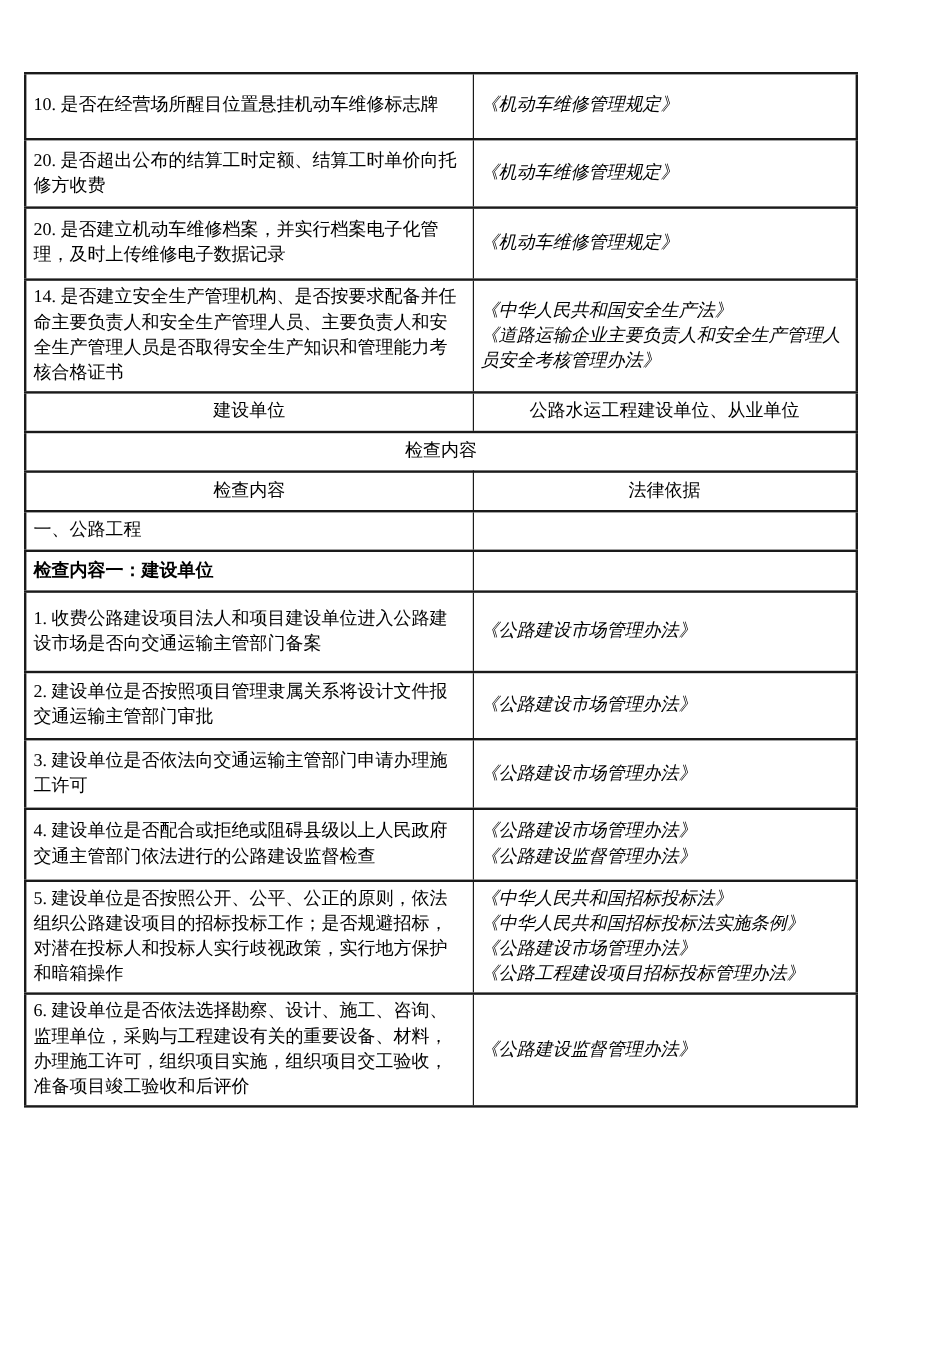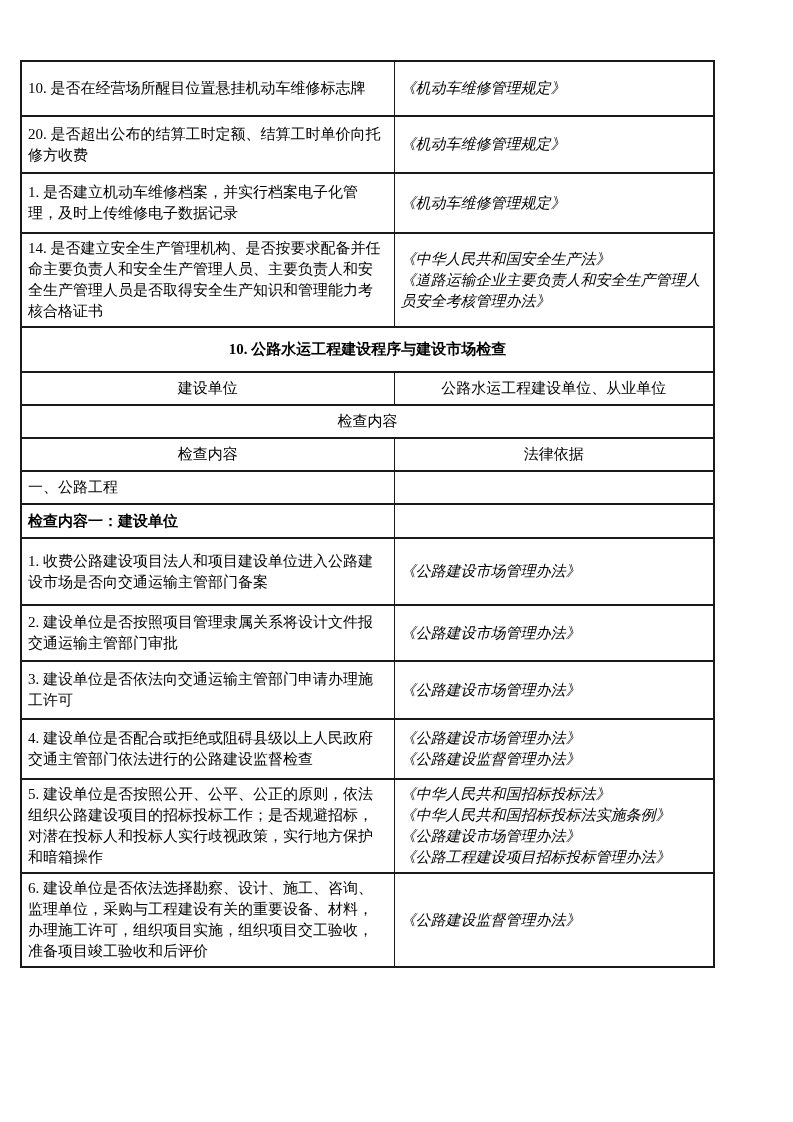--- a/index.html
+++ b/index.html
@@ -56,36 +56,33 @@
         <span class="legal-ref">《机动车维修管理规定》</span>
       </td>
     </tr>
     <tr style="height:57px">
       <td>20. 是否超出公布的结算工时定额、结算工时单价向托修方收费</td>
       <td>
         <span class="legal-ref">《机动车维修管理规定》</span>
       </td>
     </tr>
     <tr style="height:60px">
-      <td>1. 是否建立机动车维修档案，并实行档案电子化管理，及时上传维修电子数据记录</td>
+      <td>20. 是否建立机动车维修档案，并实行档案电子化管理，及时上传维修电子数据记录</td>
       <td>
         <span class="legal-ref">《机动车维修管理规定》</span>
       </td>
     </tr>
     <tr style="height:93px">
       <td>14. 是否建立安全生产管理机构、是否按要求配备并任命主要负责人和安全生产管理人员、主要负责人和安全生产管理人员是否取得安全生产知识和管理能力考核合格证书</td>
       <td>
         <span class="legal-ref">《中华人民共和国安全生产法》</span>
         <span class="legal-ref">《道路运输企业主要负责人和安全生产管理人员安全考核管理办法》</span>
       </td>
     </tr>
 
-    <tr style="height:45px">
-      <td colspan="2" class="center bold">10. 公路水运工程建设程序与建设市场检查</td>
-    </tr>
 
     <tr style="height:33px">
       <td class="center">建设单位</td>
       <td class="center">公路水运工程建设单位、从业单位</td>
     </tr>
 
     <tr style="height:33px">
       <td colspan="2" class="center">检查内容</td>
     </tr>
 

